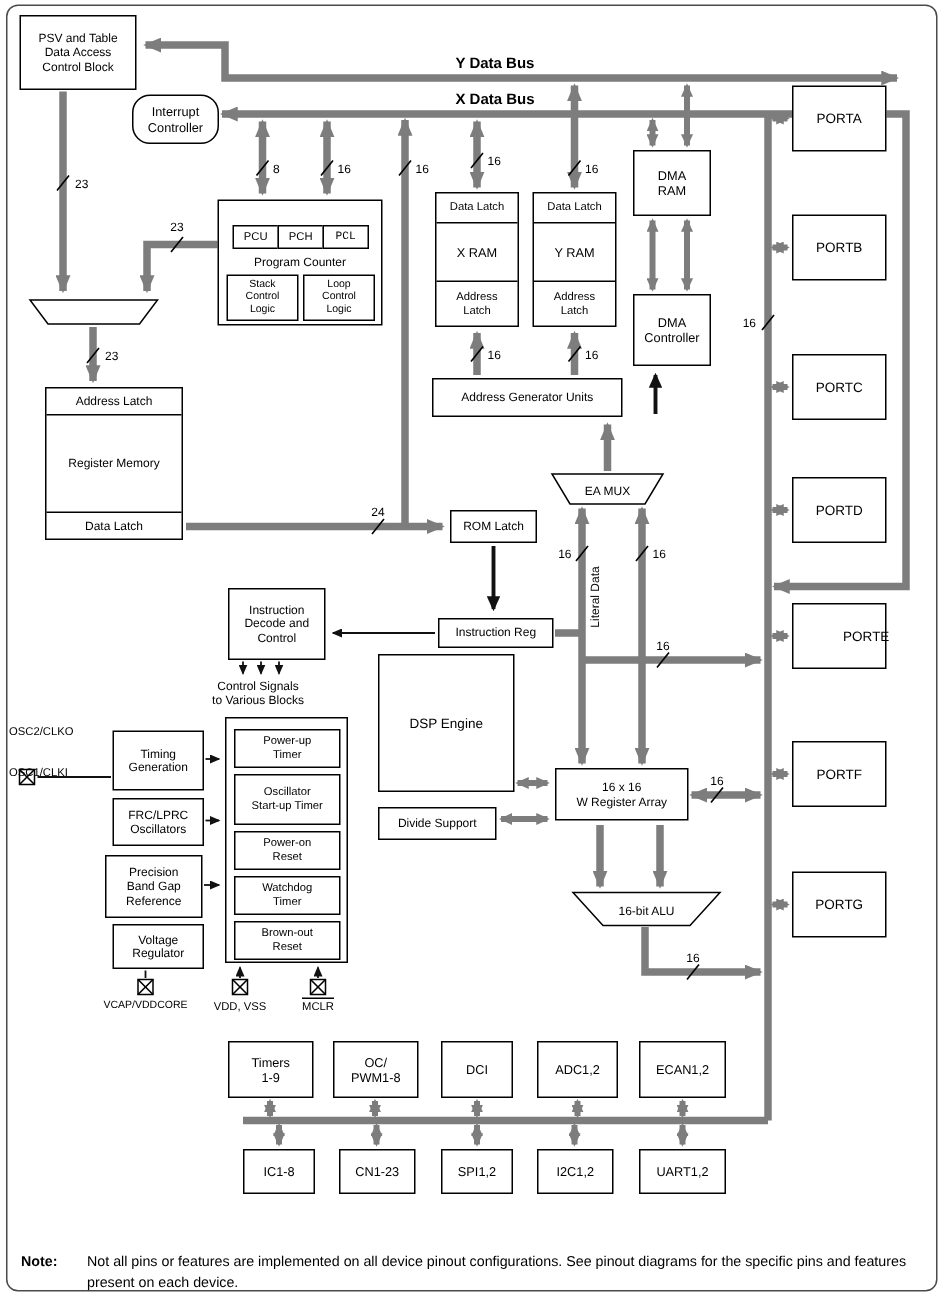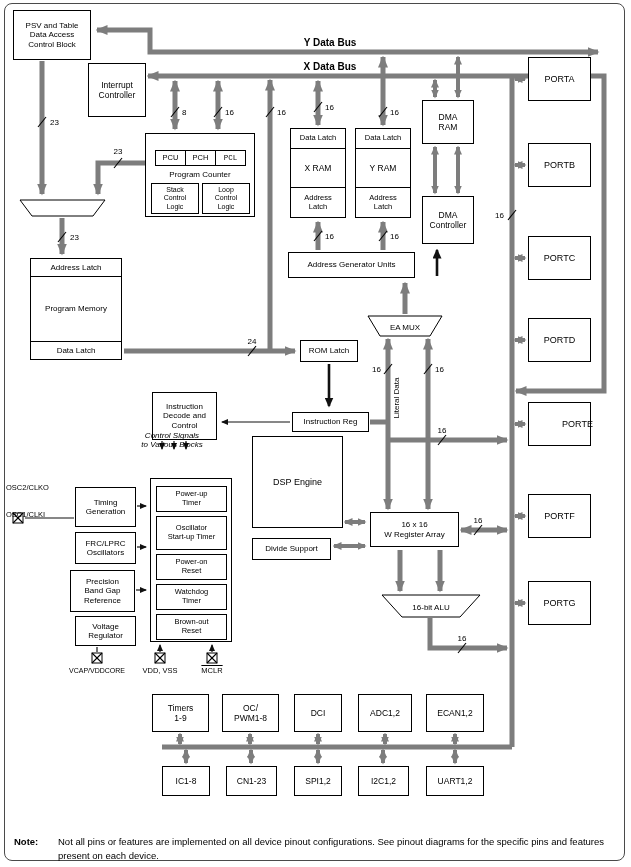--- a/index.html
+++ b/index.html
@@ -180,39 +180,39 @@
     <text class="wl" x="478" y="523" text-anchor="middle">16</text>
     <text class="wl" x="462" y="641" text-anchor="middle">16</text>
   </svg>
 
   <div class="buslabel" style="left:240px;top:37px;width:180px;">Y Data Bus</div>
   <div class="buslabel" style="left:240px;top:61px;width:180px;">X Data Bus</div>
 
   <div class="b f8" style="left:13px;top:10px;width:78px;height:50px;">PSV and Table
 Data Access
 Control Block</div>
-  <div class="b f85" style="left:88px;top:63px;width:58px;height:54px;">Interrupt
+  <div class="b f85" style="left:88px;top:63px;width:58px;height:33px;border-radius:12px;">Interrupt
 Controller</div>
 
   <div class="b" style="left:145px;top:133px;width:110px;height:84px;">
     <div class="inner f75" style="left:9px;top:16px;width:31px;height:16px;">PCU</div>
     <div class="inner f75" style="left:39px;top:16px;width:31px;height:16px;">PCH</div>
     <div class="inner f75" style="left:69px;top:16px;width:31px;height:16px;font-family:Liberation Mono, monospace;">PCL</div>
     <div class="strip f8" style="position:absolute;left:0;top:35px;width:108px;height:11px;">Program Counter</div>
     <div class="inner f7" style="left:5px;top:49px;width:48px;height:31px;">Stack
 Control
 Logic</div>
     <div class="inner f7" style="left:56px;top:49px;width:48px;height:31px;">Loop
 Control
 Logic</div>
   </div>
 
   <div class="b" style="left:30px;top:258px;width:92px;height:102px;flex-direction:column;align-items:stretch;padding:0;">
     <div class="strip f8" style="height:18px;border-bottom:1px solid #000;">Address Latch</div>
-    <div class="strip f8" style="flex:1;">Program Memory</div>
+    <div class="strip f8" style="flex:1;">Register Memory</div>
     <div class="strip f8" style="height:18px;border-top:1px solid #000;">Data Latch</div>
   </div>
 
   <div class="b" style="left:290px;top:128px;width:56px;height:90px;flex-direction:column;align-items:stretch;padding:0;">
     <div class="strip f75" style="height:20px;border-bottom:1px solid #000;">Data Latch</div>
     <div class="strip f85" style="flex:1;">X RAM</div>
     <div class="strip f75" style="height:30px;border-top:1px solid #000;">Address
 Latch</div>
   </div>
 
@@ -226,21 +226,21 @@
   <div class="b f85" style="left:422px;top:100px;width:52px;height:44px;">DMA
 RAM</div>
   <div class="b f85" style="left:422px;top:196px;width:52px;height:48px;">DMA
 Controller</div>
   <div class="b f8" style="left:288px;top:252px;width:127px;height:26px;">Address Generator Units</div>
   <div class="b f8" style="left:300px;top:340px;width:58px;height:22px;">ROM Latch</div>
   <div class="b f8" style="left:152px;top:392px;width:65px;height:48px;">Instruction
 Decode and
 Control</div>
   <div class="b f8" style="left:292px;top:412px;width:77px;height:20px;">Instruction Reg</div>
-  <div class="b f8 nob" style="left:124px;top:429px;width:96px;height:22px;font-style:italic;">Control Signals
+  <div class="b f8 nob" style="left:124px;top:451px;width:96px;height:22px;">Control Signals
 to Various Blocks</div>
 
   <div class="b f9" style="left:252px;top:436px;width:91px;height:92px;">DSP Engine</div>
   <div class="b f8" style="left:252px;top:538px;width:79px;height:22px;">Divide Support</div>
   <div class="b f8" style="left:370px;top:512px;width:89px;height:35px;">16 x 16
 W Register Array</div>
 
   <div class="b f8" style="left:75px;top:487px;width:61px;height:40px;">Timing
 Generation</div>
   <div class="b f8" style="left:75px;top:532px;width:61px;height:32px;">FRC/LPRC

